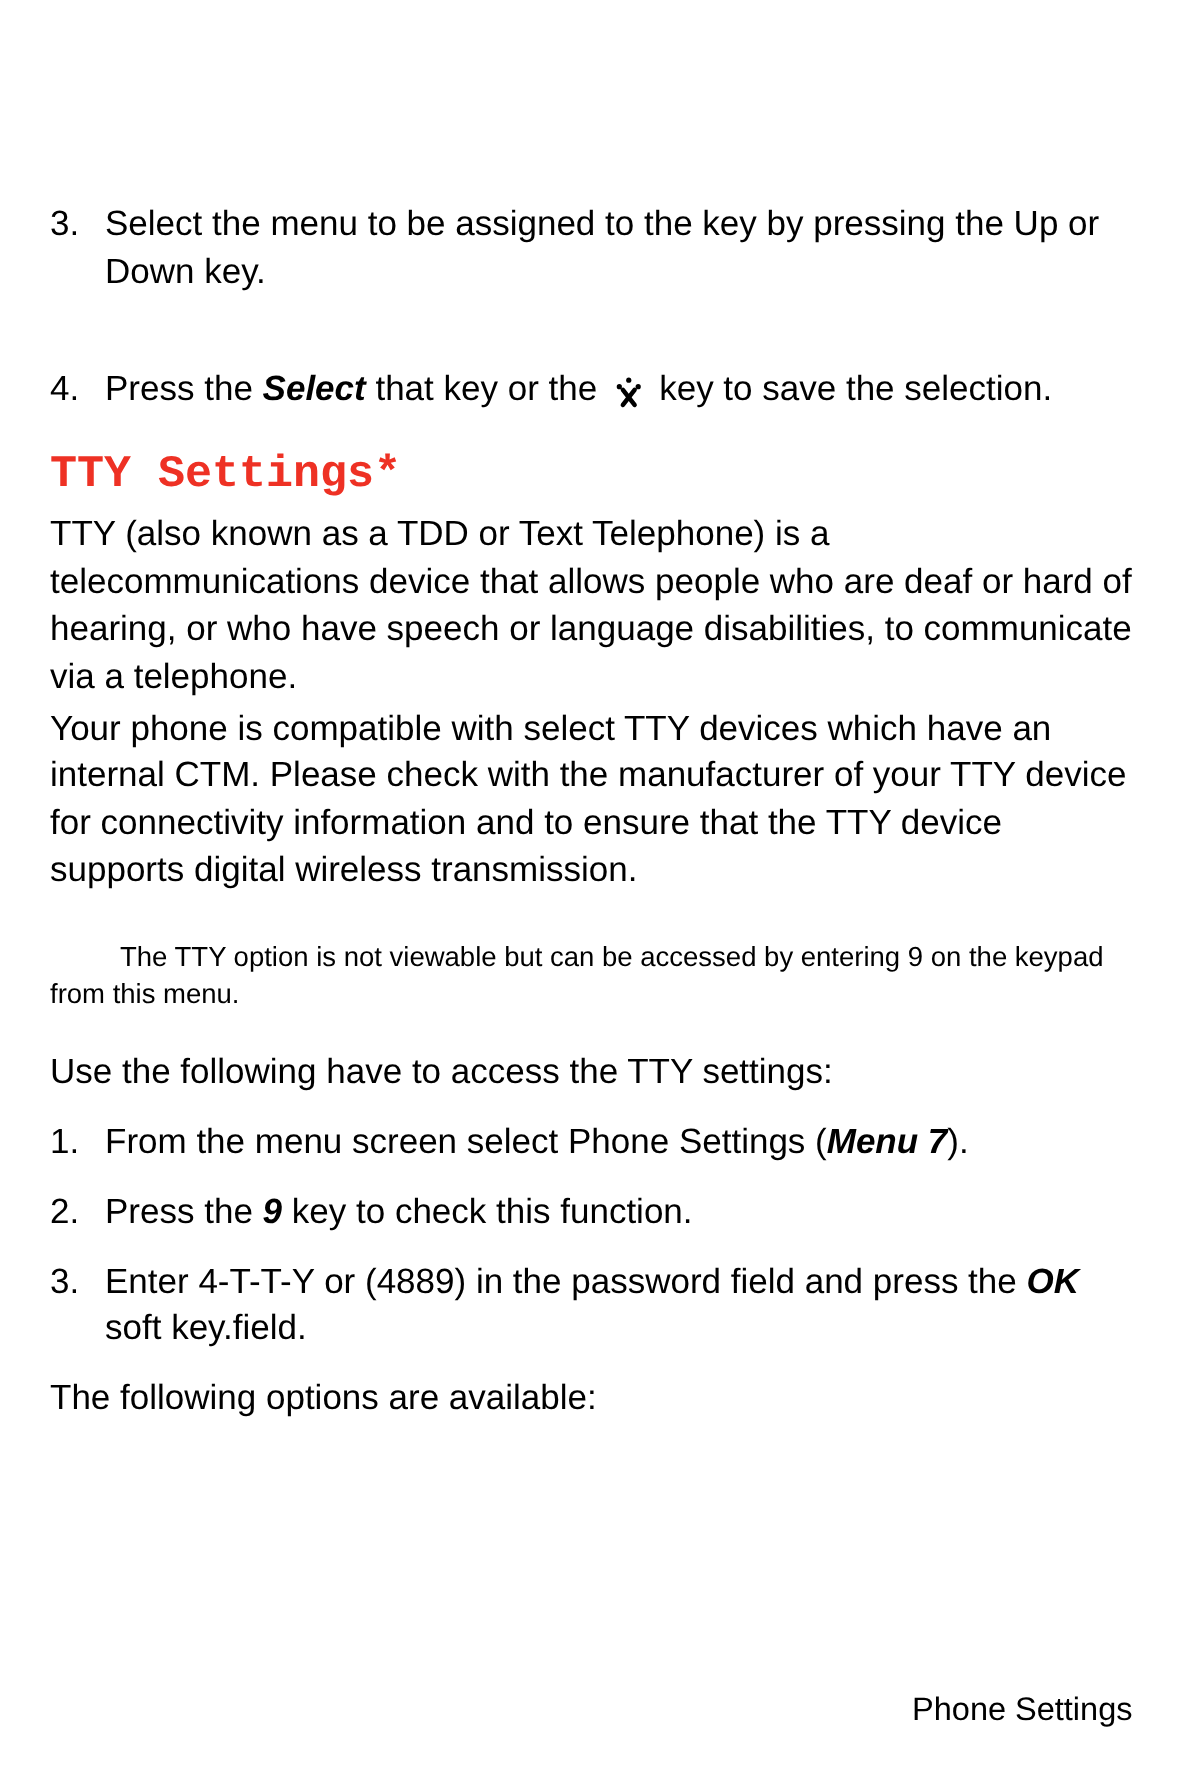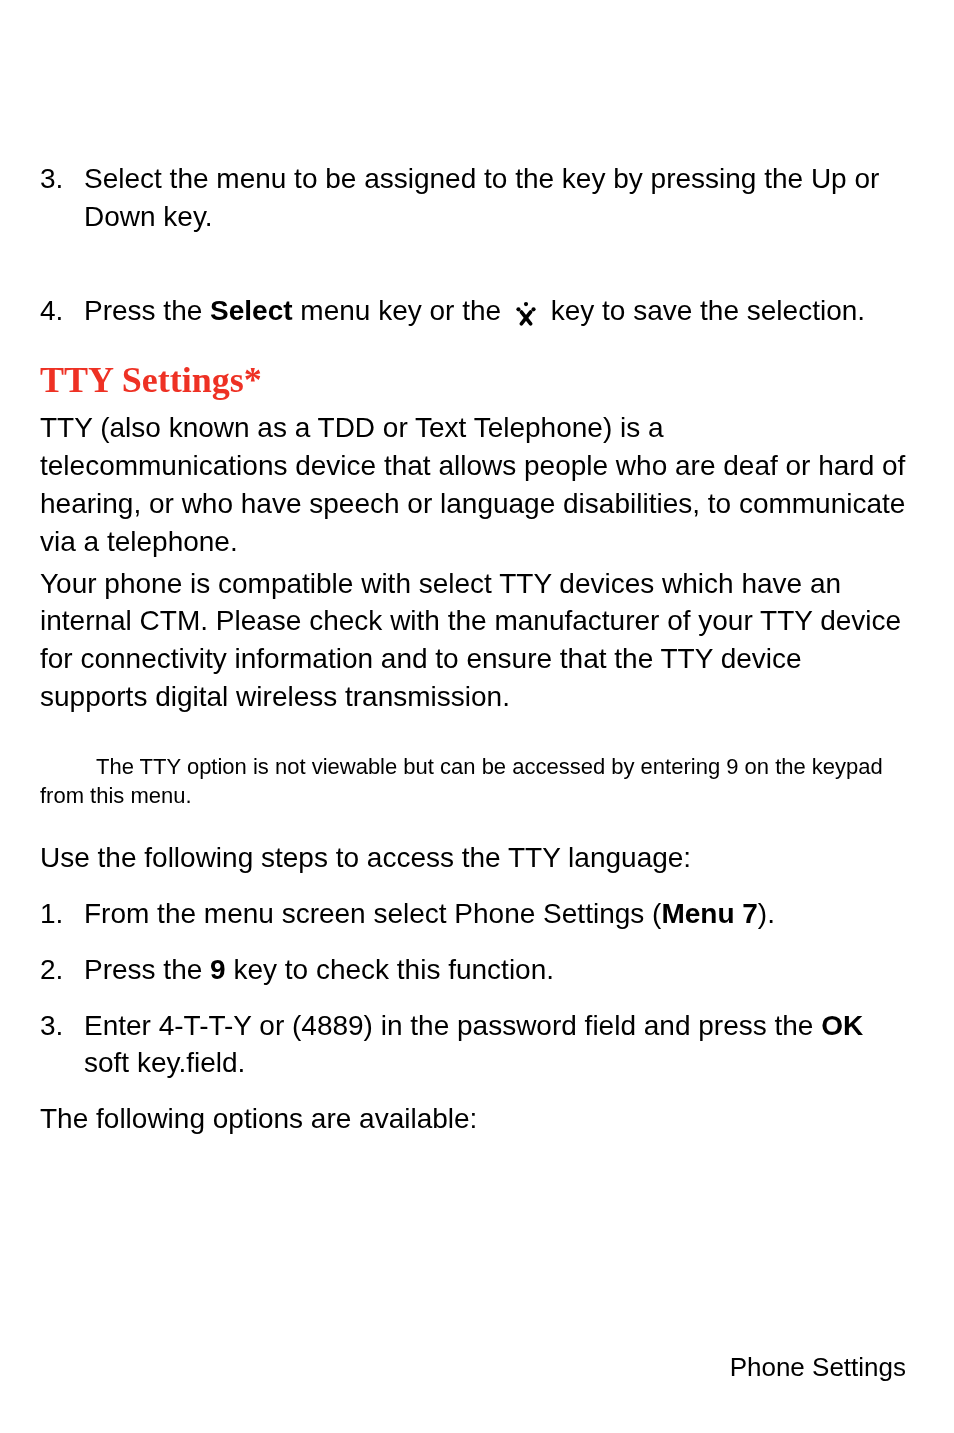--- a/index.html
+++ b/index.html
@@ -28,21 +28,21 @@
     flex: 1;
   }
   .inline-icon {
     display: inline-block;
     vertical-align: middle;
     width: 26px;
     height: 26px;
     margin: 0 4px;
   }
   .heading {
-    font-family: Liberation Serif, serif;
+    font-family: Liberation Mono, monospace;
     font-stretch: condensed;
     font-weight: bold;
     font-size: 36px;
     margin-top: 18px;
     margin-bottom: 8px;
   }
   .para {
     font-size: 28px;
     line-height: 1.35;
     margin-bottom: 4px;
@@ -57,54 +57,54 @@
     width: 56px;
   }
   .footer {
     position: absolute;
     bottom: 48px;
     right: 48px;
     text-align: center;
     font-size: 26px;
     line-height: 1.35;
   }
-  .bold { font-weight: bold; }
+  .bold { font-weight: bold; font-style: italic; }
   .gap-large { margin-top: 56px; }
 </style>
 </head>
 <body>
 
 <div class="content">
 
   <div class="list-item">
     <div class="list-num">3.</div>
     <div class="list-text">Select the menu to be assigned to the key by pressing the Up or Down key.</div>
   </div>
 
   <div class="list-item gap-large">
     <div class="list-num">4.</div>
     <div class="list-text">
-      <span>Press the </span><span class="bold">Select</span><span> menu key or the </span><span class="inline-icon"><svg viewBox="0 0 100 100" width="26" height="26">
+      <span>Press the </span><span class="bold">Select</span><span> that key or the </span><span class="inline-icon"><svg viewBox="0 0 100 100" width="26" height="26">
             <circle cx="50" cy="12" r="8" fill="#000"></circle>
             <circle cx="21" cy="32" r="8" fill="#000"></circle>
             <circle cx="79" cy="32" r="8" fill="#000"></circle>
             <line x1="32" y1="42" x2="68" y2="88" stroke="#000" stroke-width="14" stroke-linecap="round"></line>
             <line x1="68" y1="42" x2="32" y2="88" stroke="#000" stroke-width="14" stroke-linecap="round"></line>
           </svg></span><span> key to save the selection.</span>
     </div>
   </div>
 
   <div class="heading" id="heading" style="color: rgb(238, 49, 36);">TTY Settings*</div>
 
   <div class="para">TTY (also known as a TDD or Text Telephone) is a telecommunications device that allows people who are deaf or hard of hearing, or who have speech or language disabilities, to communicate via a telephone.</div>
   <div class="para">Your phone is compatible with select TTY devices which have an internal CTM. Please check with the manufacturer of your TTY device for connectivity information and to ensure that the TTY device supports digital wireless transmission.</div>
 
   <div class="note"><span class="note-indent"></span><span>The TTY option is not viewable but can be accessed by entering 9 on the keypad from this menu.</span></div>
 
-  <div class="para" style="margin-bottom:18px;">Use the following steps to access the TTY language:</div>
+  <div class="para" style="margin-bottom:18px;">Use the following have to access the TTY settings:</div>
 
   <div class="list-item" style="margin-bottom:18px;">
     <div class="list-num">1.</div>
     <div class="list-text">
       <span>From  the menu screen select Phone Settings (</span><span class="bold">Menu 7</span><span>).</span>
     </div>
   </div>
 
   <div class="list-item" style="margin-bottom:18px;">
     <div class="list-num">2.</div>

